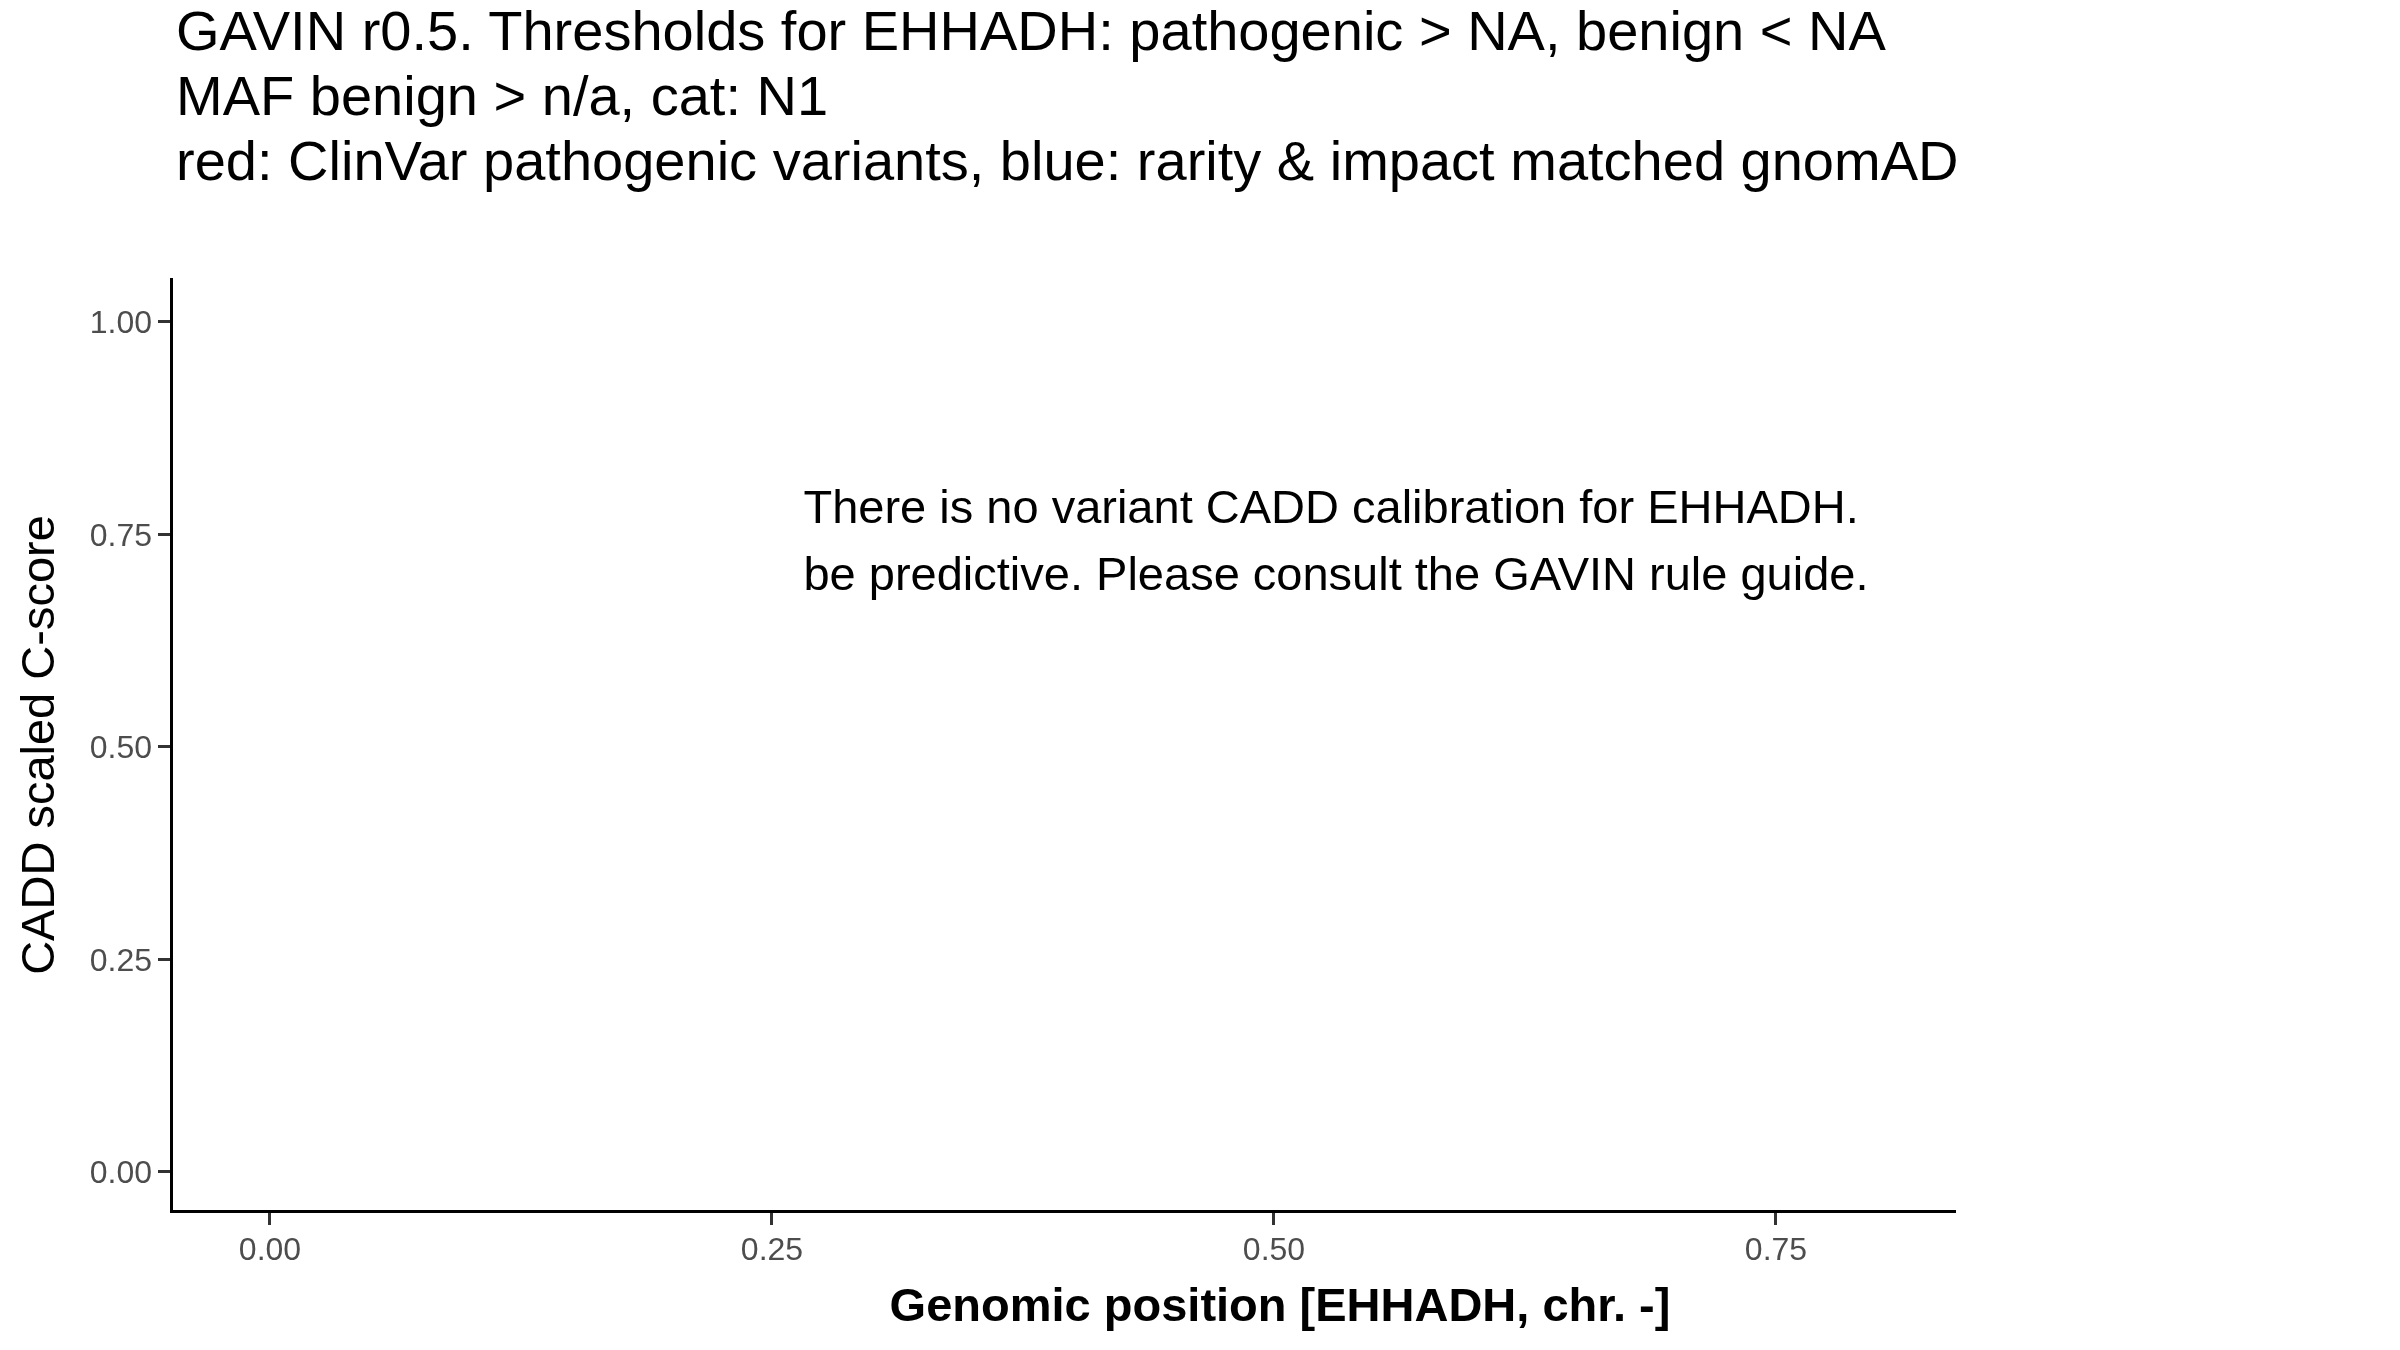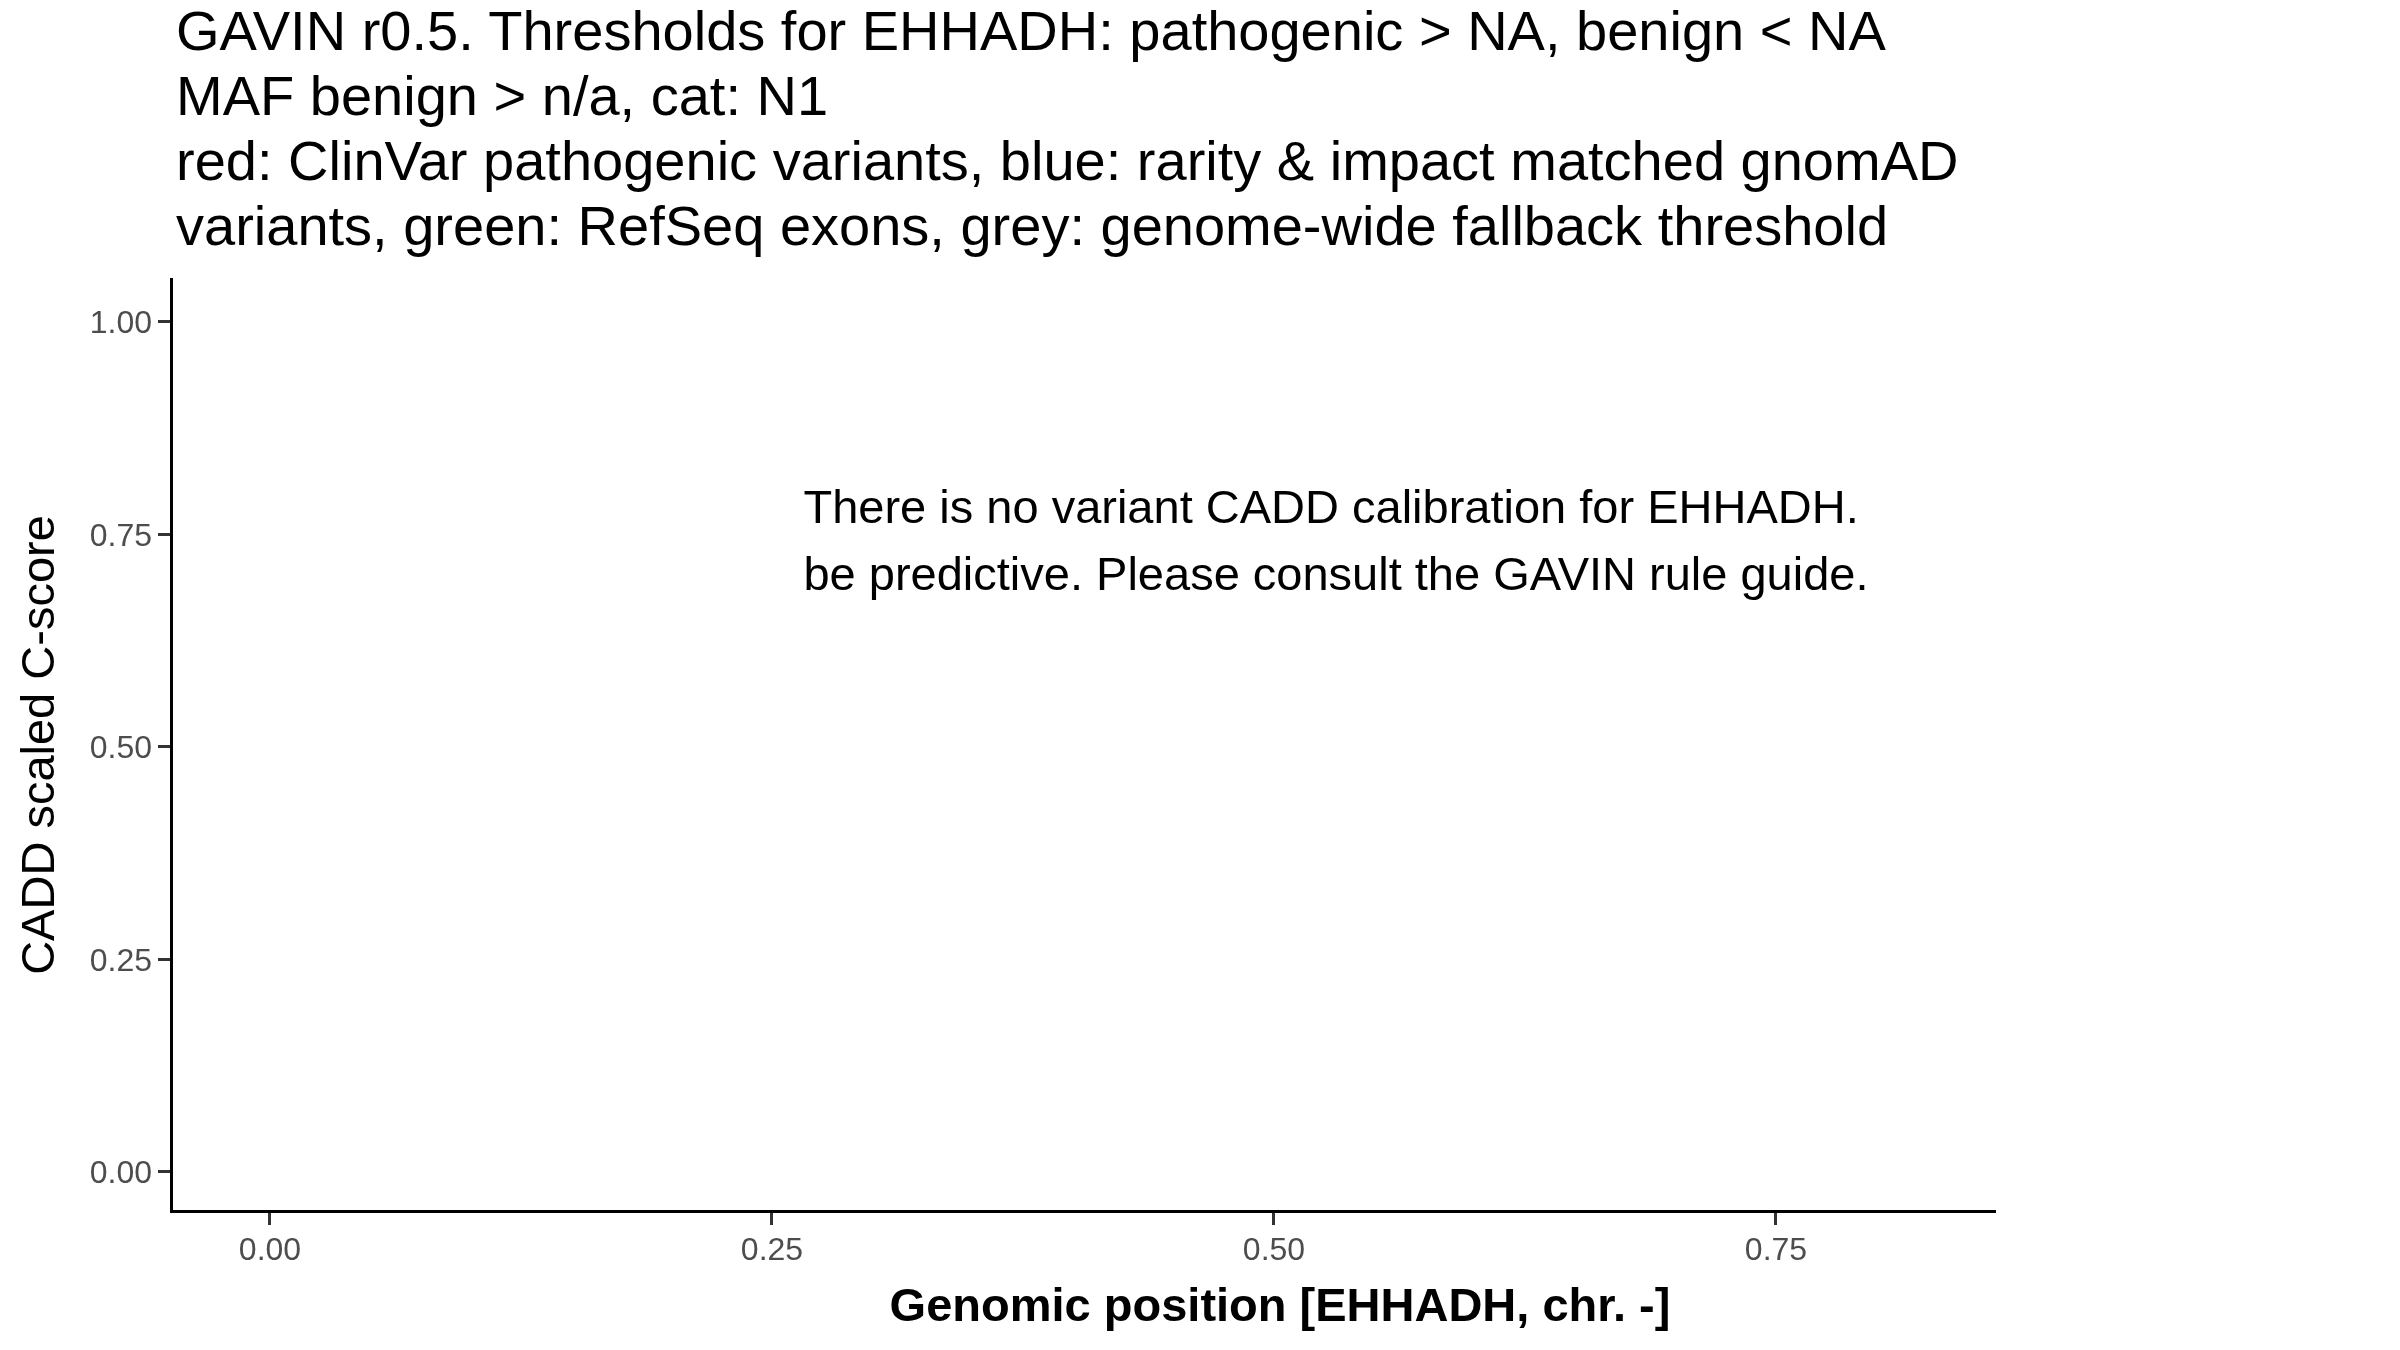--- a/index.html
+++ b/index.html
@@ -3,21 +3,20 @@
 <meta charset="utf-8">
 <style>
   html, body { margin: 0; padding: 0; background: #ffffff; }
   .stage {
     position: relative;
     width: 1956px;
     height: 1350px;
     background: #ffffff;
     font-family: "Liberation Sans", sans-serif;
     overflow: hidden;
-    padding-left: 40px;
   }
   .chart-title {
     position: absolute;
     left: 176px;
     top: -2px;
     font-size: 56px;
     line-height: 65px;
     color: #000000;
     white-space: nowrap;
   }
@@ -98,21 +97,20 @@
 </style>
 </head>
 <body>
 
 <div class="stage">
 
   <div class="chart-title">
     <div>GAVIN r0.5. Thresholds for EHHADH: pathogenic &gt; NA, benign &lt; NA</div>
     <div>MAF benign &gt; n/a, cat: N1</div>
     <div>red: ClinVar pathogenic variants, blue: rarity &amp; impact matched gnomAD</div>
-    <div>variants, green: RefSeq exons, grey: genome-wide fallback threshold</div>
   </div>
 
   <div class="y-axis-title">CADD scaled C-score</div>
 
   <div class="panel"></div>
 
   <div class="annotation">
     <div>There is no variant CADD calibration for EHHADH.</div>
     <div>be predictive. Please consult the GAVIN rule guide.</div>
   </div>

